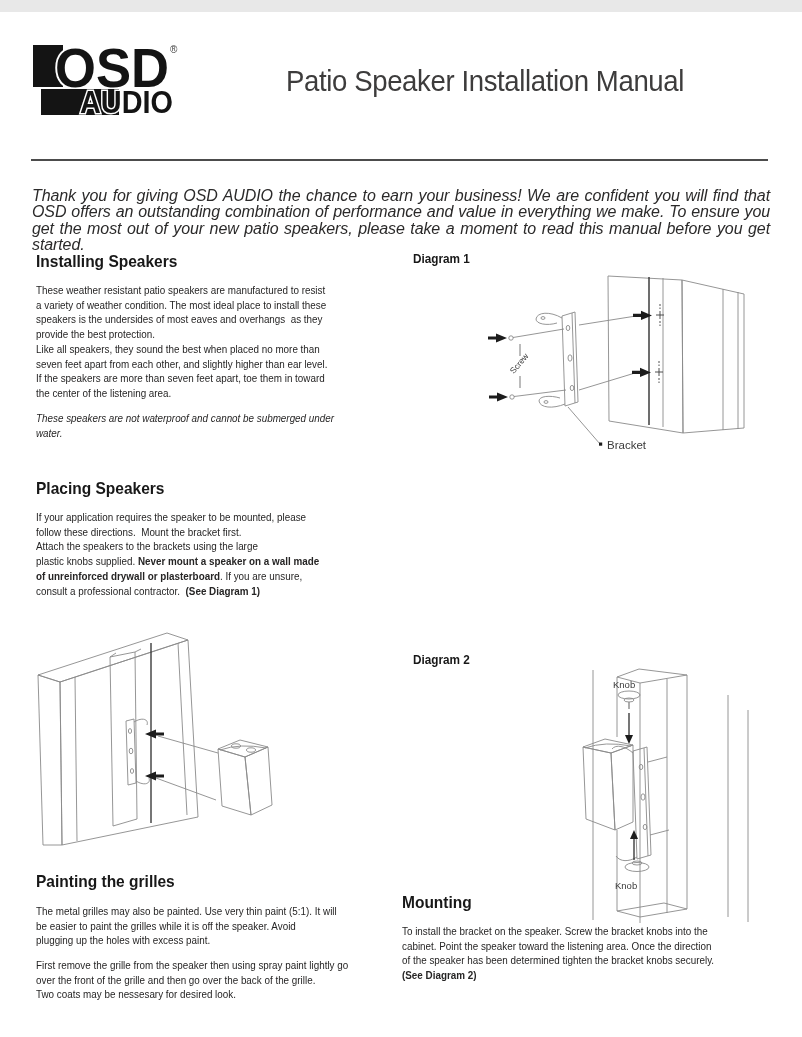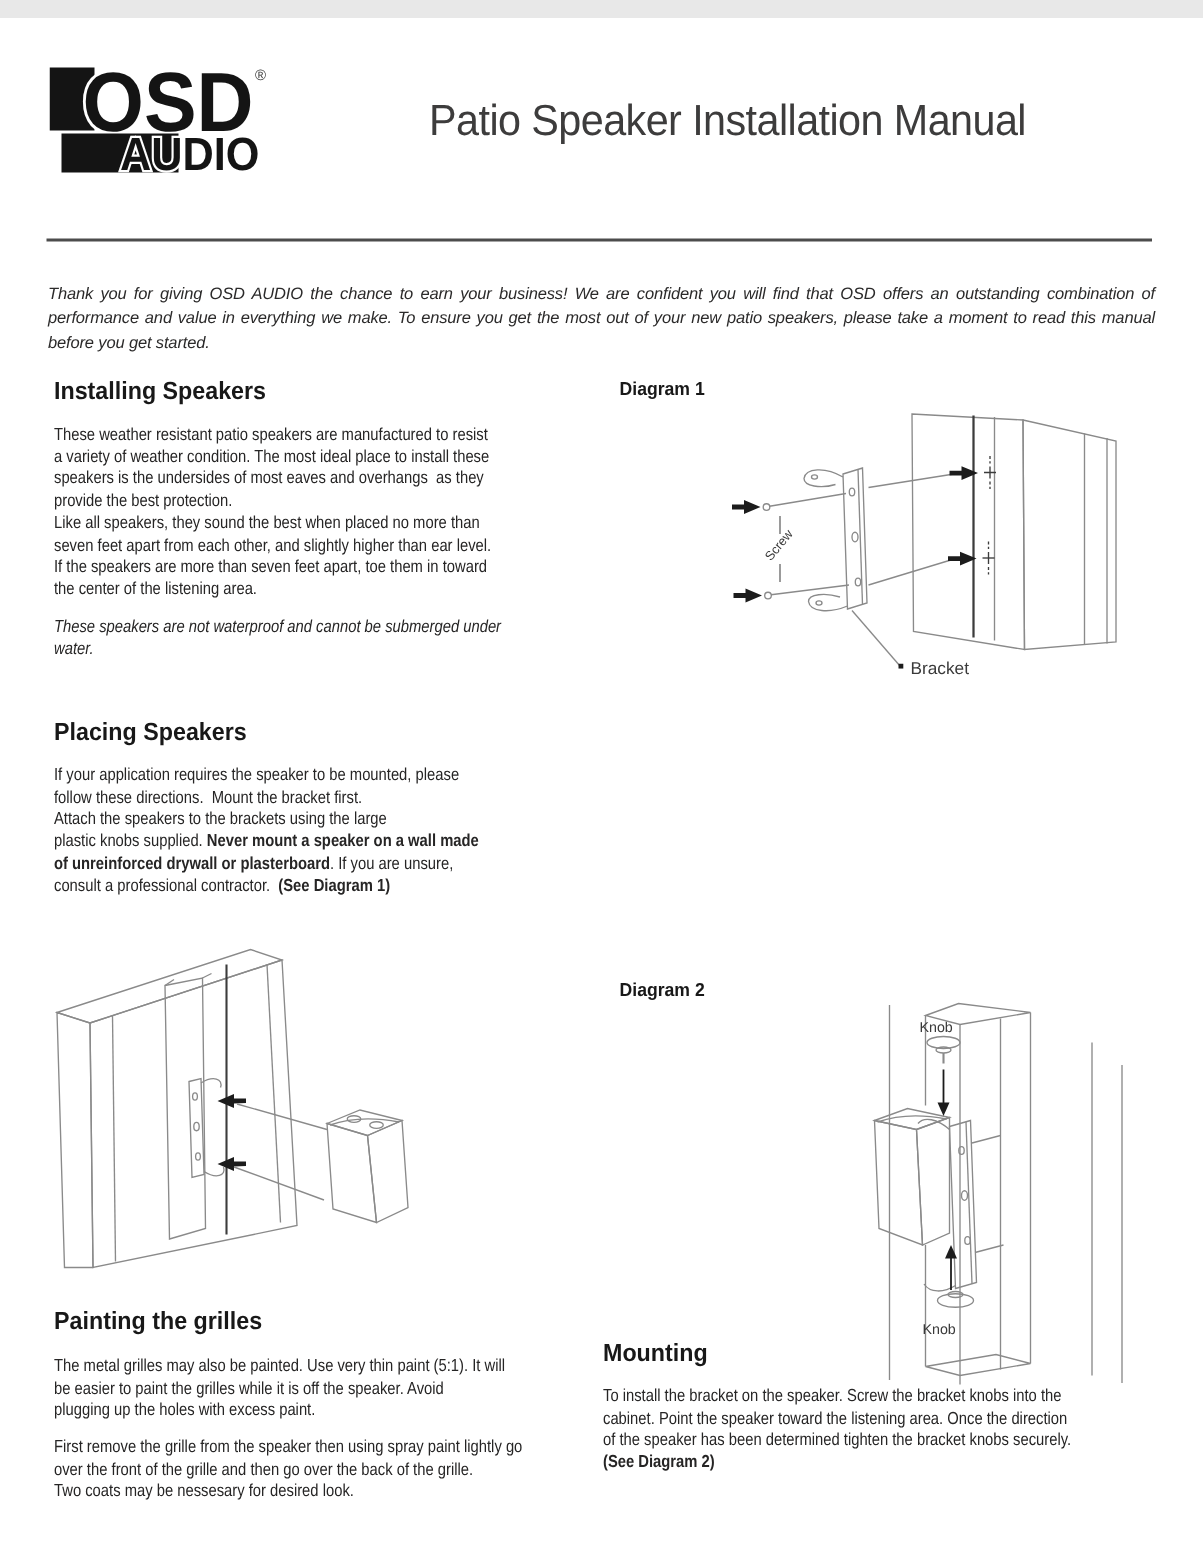--- a/index.html
+++ b/index.html
@@ -7,21 +7,21 @@
     position:relative;width:802px;height:1037px;margin:12px auto;background:#ffffff;
     font-family:"Liberation Sans",sans-serif;color:#232222;overflow:hidden;
   }
   .abs{position:absolute;}
   .title{
     font-size:29px;color:#3d3c3c;letter-spacing:-0.4px;
     transform:scaleX(.95);transform-origin:50% 50%;white-space:nowrap;
   }
   .rule{background:#4c4c4c;height:2px;}
   .intro{
-    font-size:11px;font-style:italic;line-height:16.4px;color:#2b2a2a;
+    font-size:16px;font-style:italic;line-height:16.4px;color:#2b2a2a;
     text-align:justify;letter-spacing:-0.1px;
   }
   .h2{
     font-weight:700;font-size:16.5px;color:#181818;
     transform:scaleX(.94);transform-origin:0 0;white-space:pre;
   }
   .body{
     font-size:11.6px;line-height:14.7px;color:#262525;
     transform:scaleX(.85);transform-origin:0 0;white-space:pre;
   }

